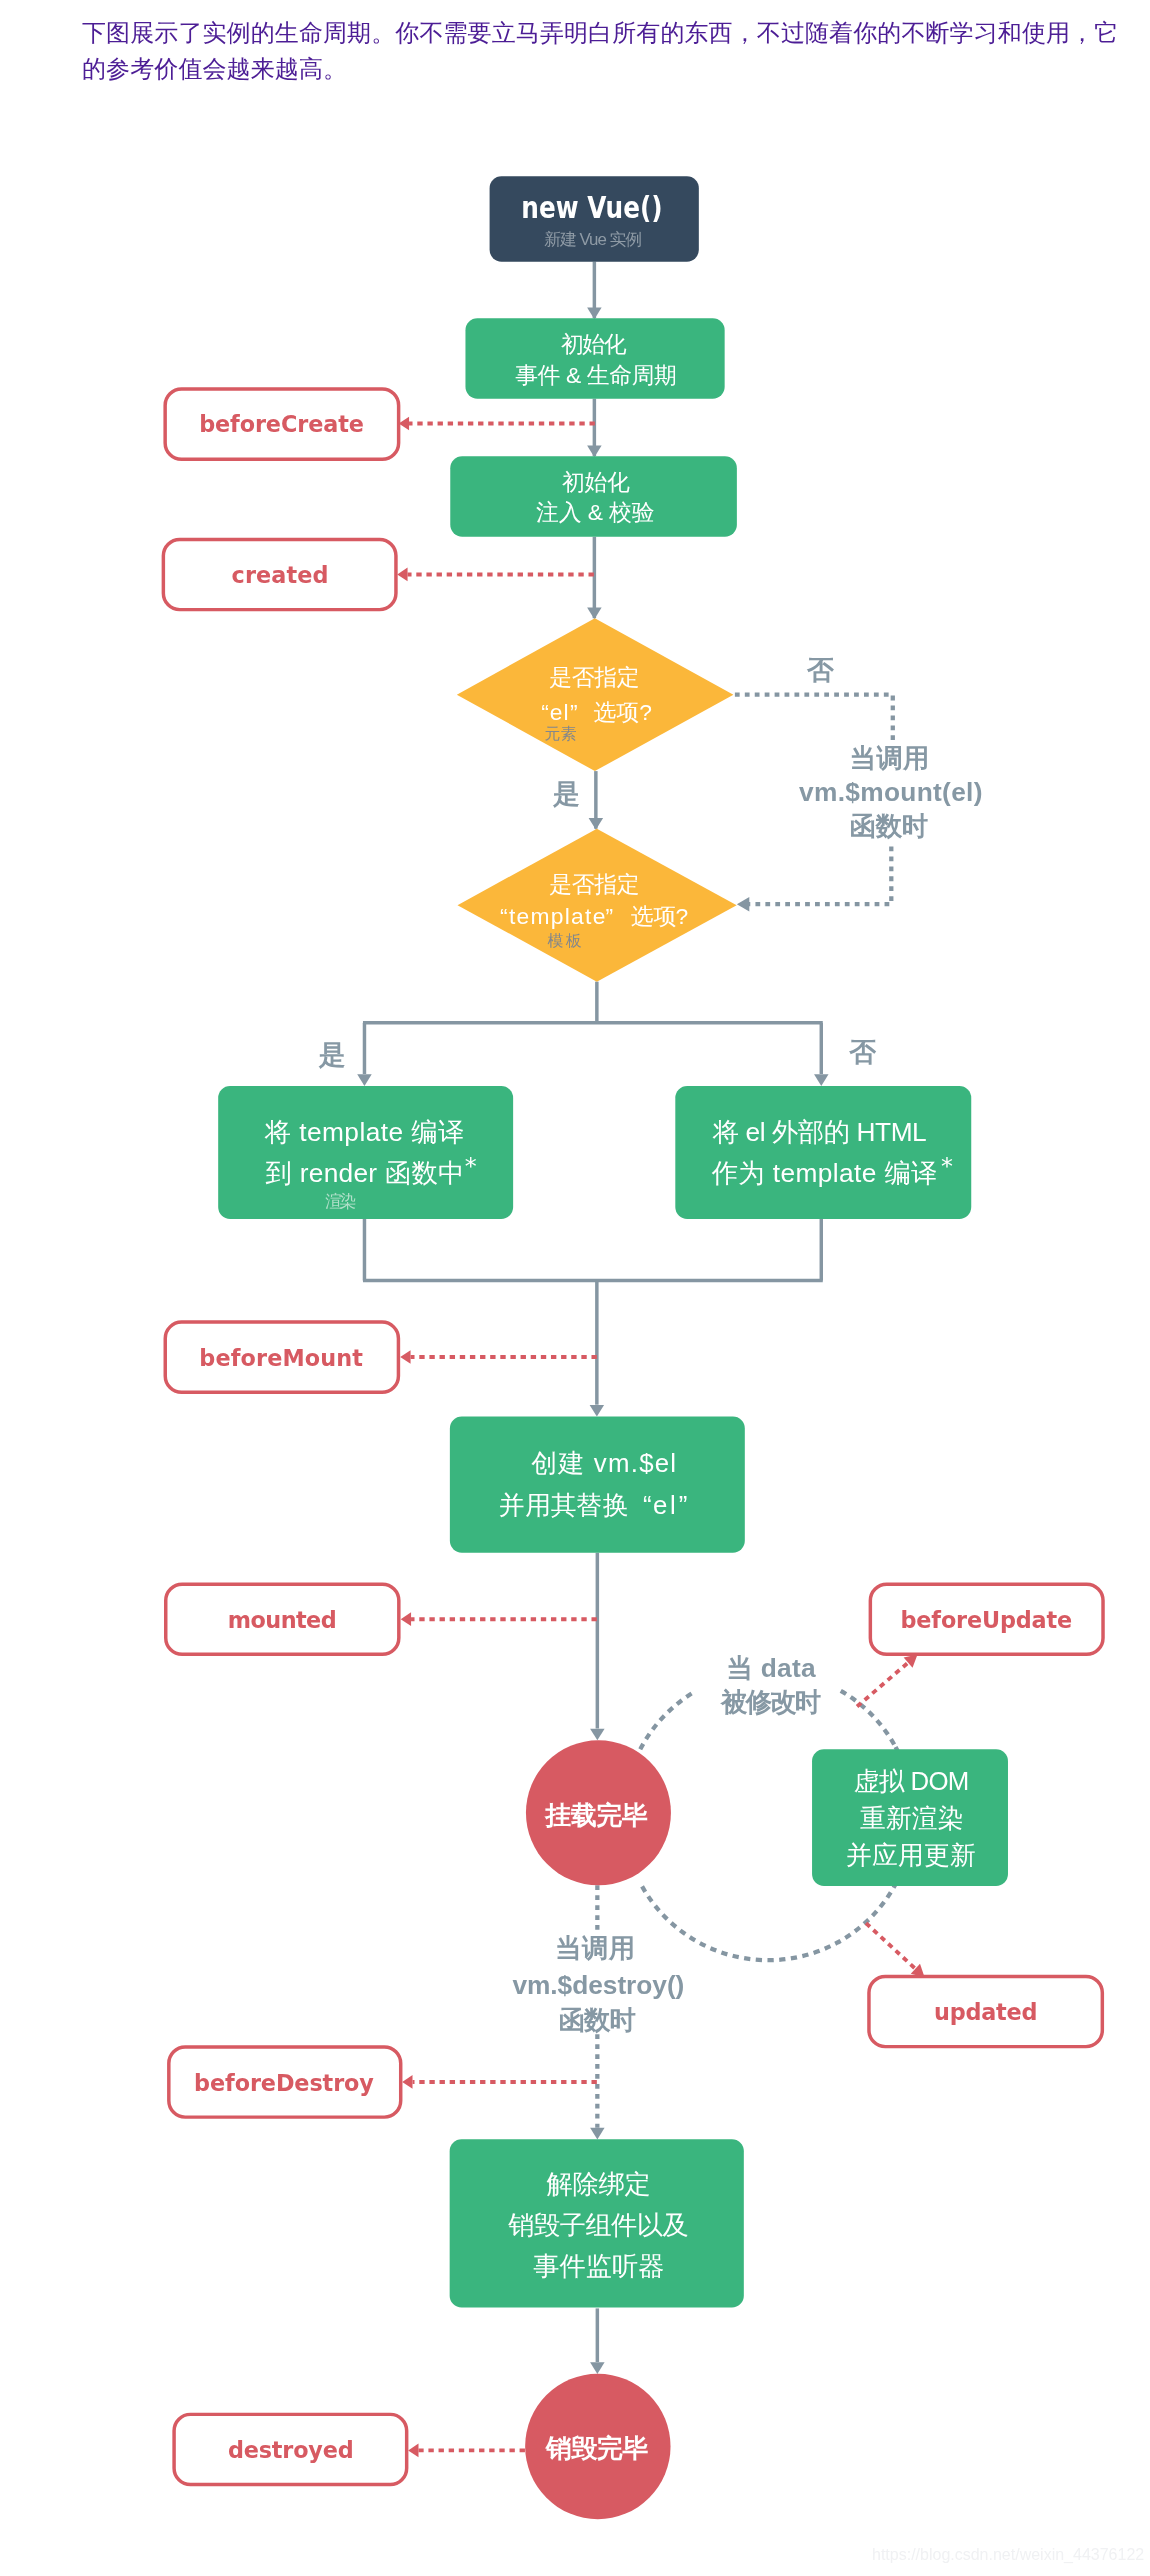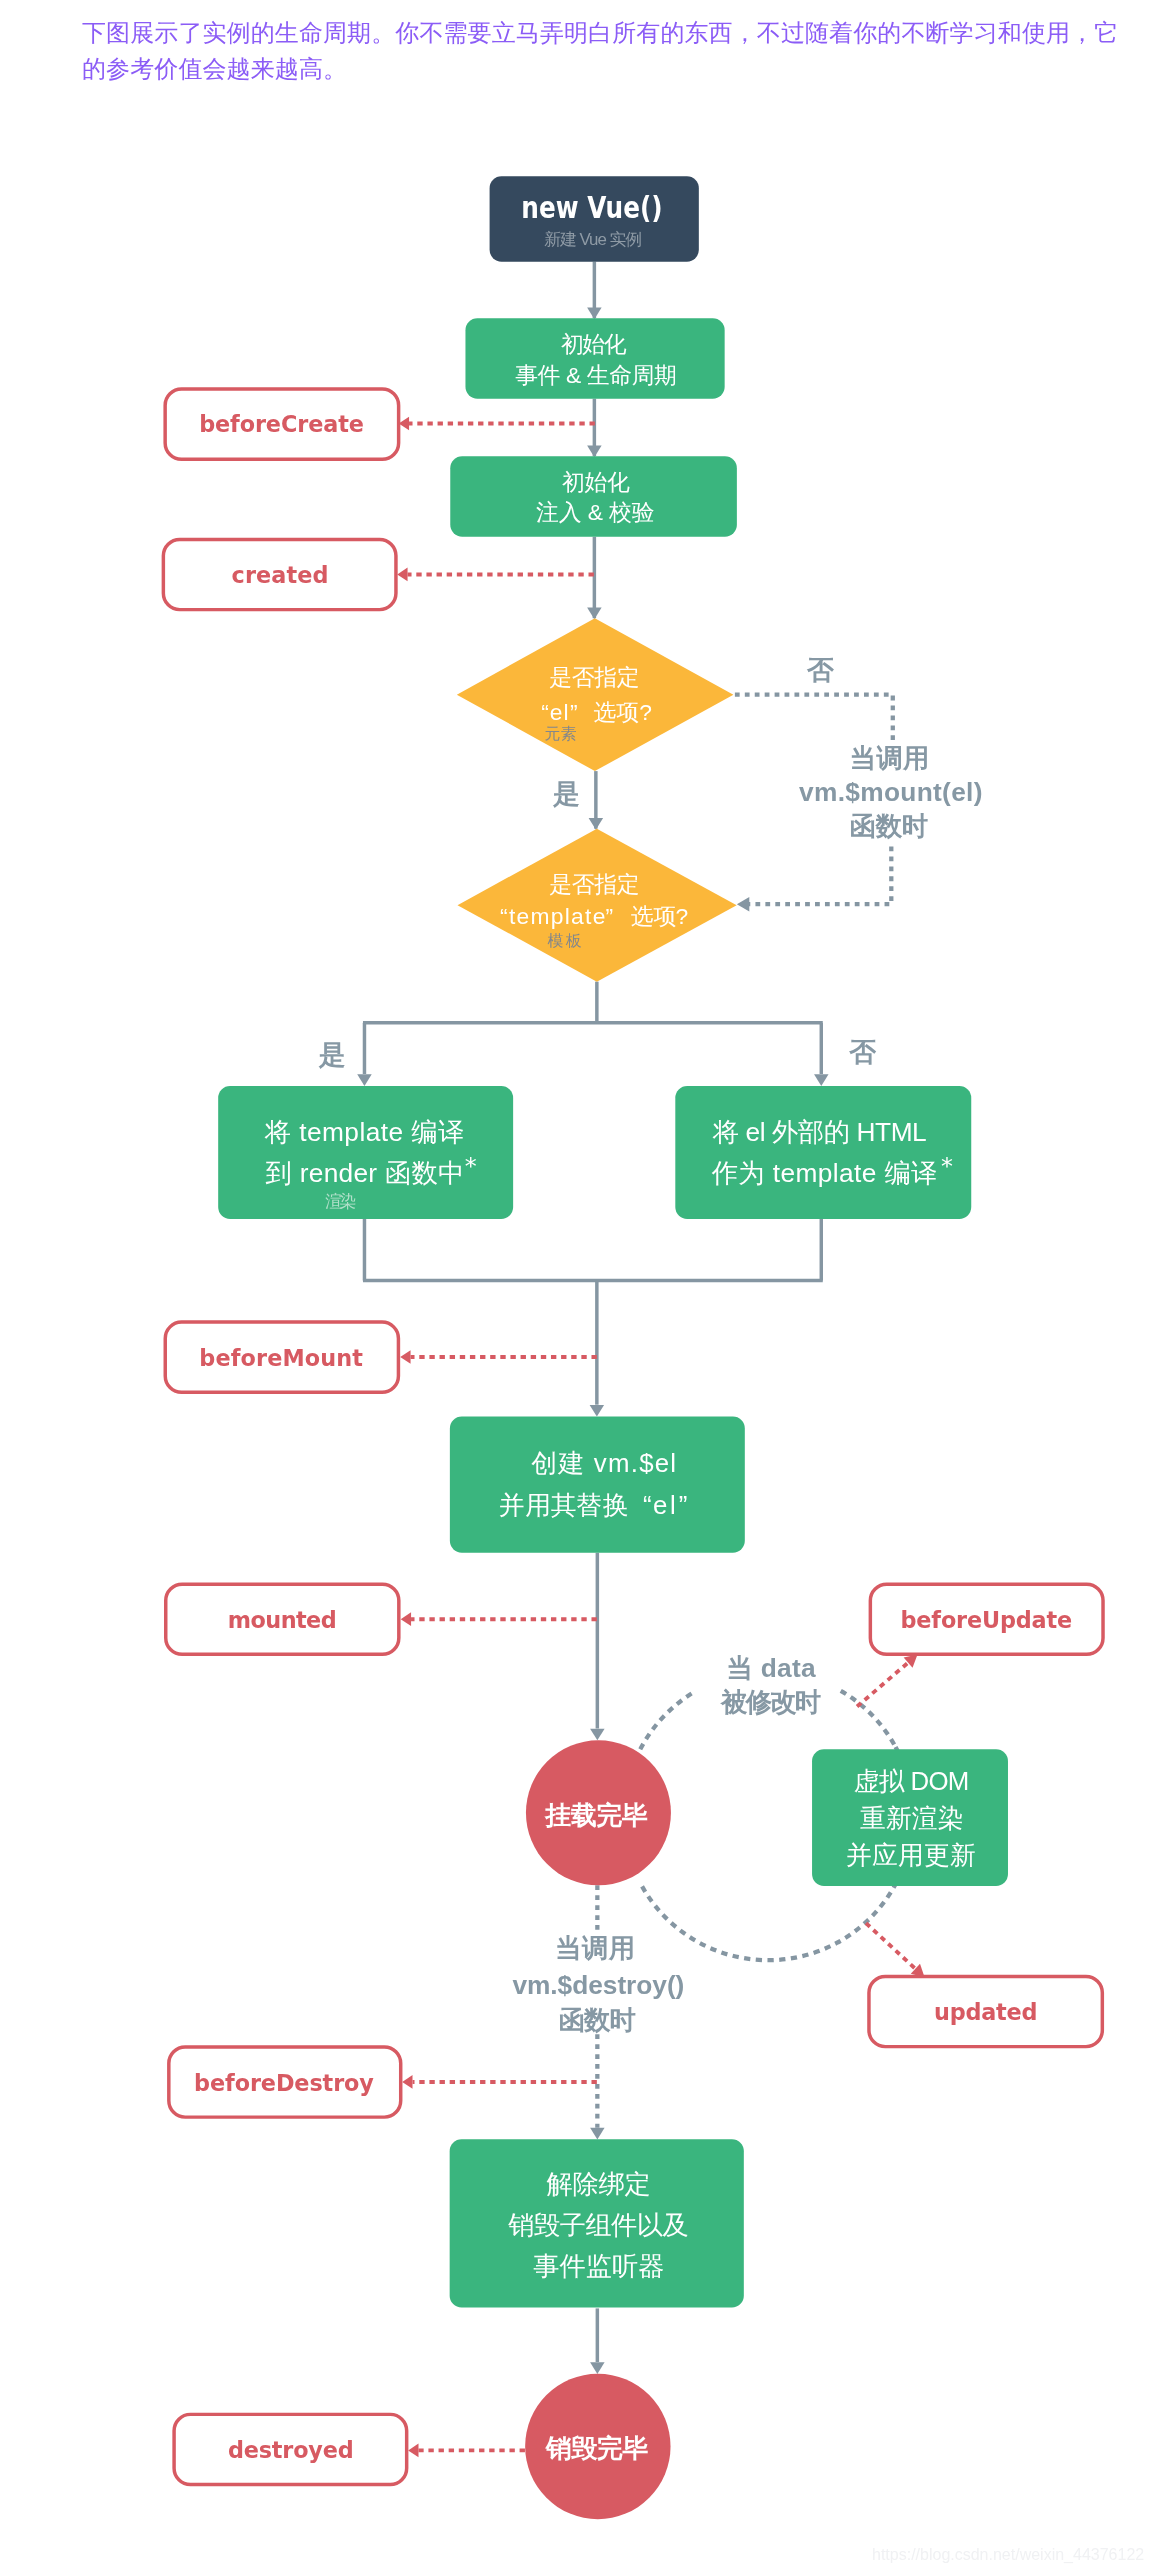--- a/index.html
+++ b/index.html
@@ -1,20 +1,20 @@
 <!DOCTYPE html>
 <html><head>
 <meta charset="utf-8">
 <title>Vue Lifecycle</title>
 <style>
   html,body{margin:0;padding:0;background:#fff;}
   body{width:1150px;height:2576px;position:relative;overflow:hidden;
         font-family:"Liberation Sans",sans-serif;}
   #intro{position:absolute;left:82px;top:15px;width:1041px;
-          font-size:24px;line-height:36px;letter-spacing:0.1px;color:#8b5cf6;
+          font-size:24px;line-height:36px;letter-spacing:0.1px;color:#4c1d95;
           -webkit-font-smoothing:antialiased;transform:translateZ(0);
           font-family:"Liberation Sans",sans-serif;}
   #chart{position:absolute;left:0;top:0;width:1150px;height:2576px;}
   #chart{-webkit-font-smoothing:antialiased;transform:translateZ(0);}
   #chart text.fl{font-family:"Liberation Sans",sans-serif;}
   #chart text.fd{font-family:"DejaVu Sans",sans-serif;}
   #watermark{position:absolute;left:872px;top:2546px;font-size:16px;
               color:#f0f1f3;font-family:"Liberation Sans",sans-serif;
               -webkit-font-smoothing:antialiased;transform:translateZ(0);}
 </style>

